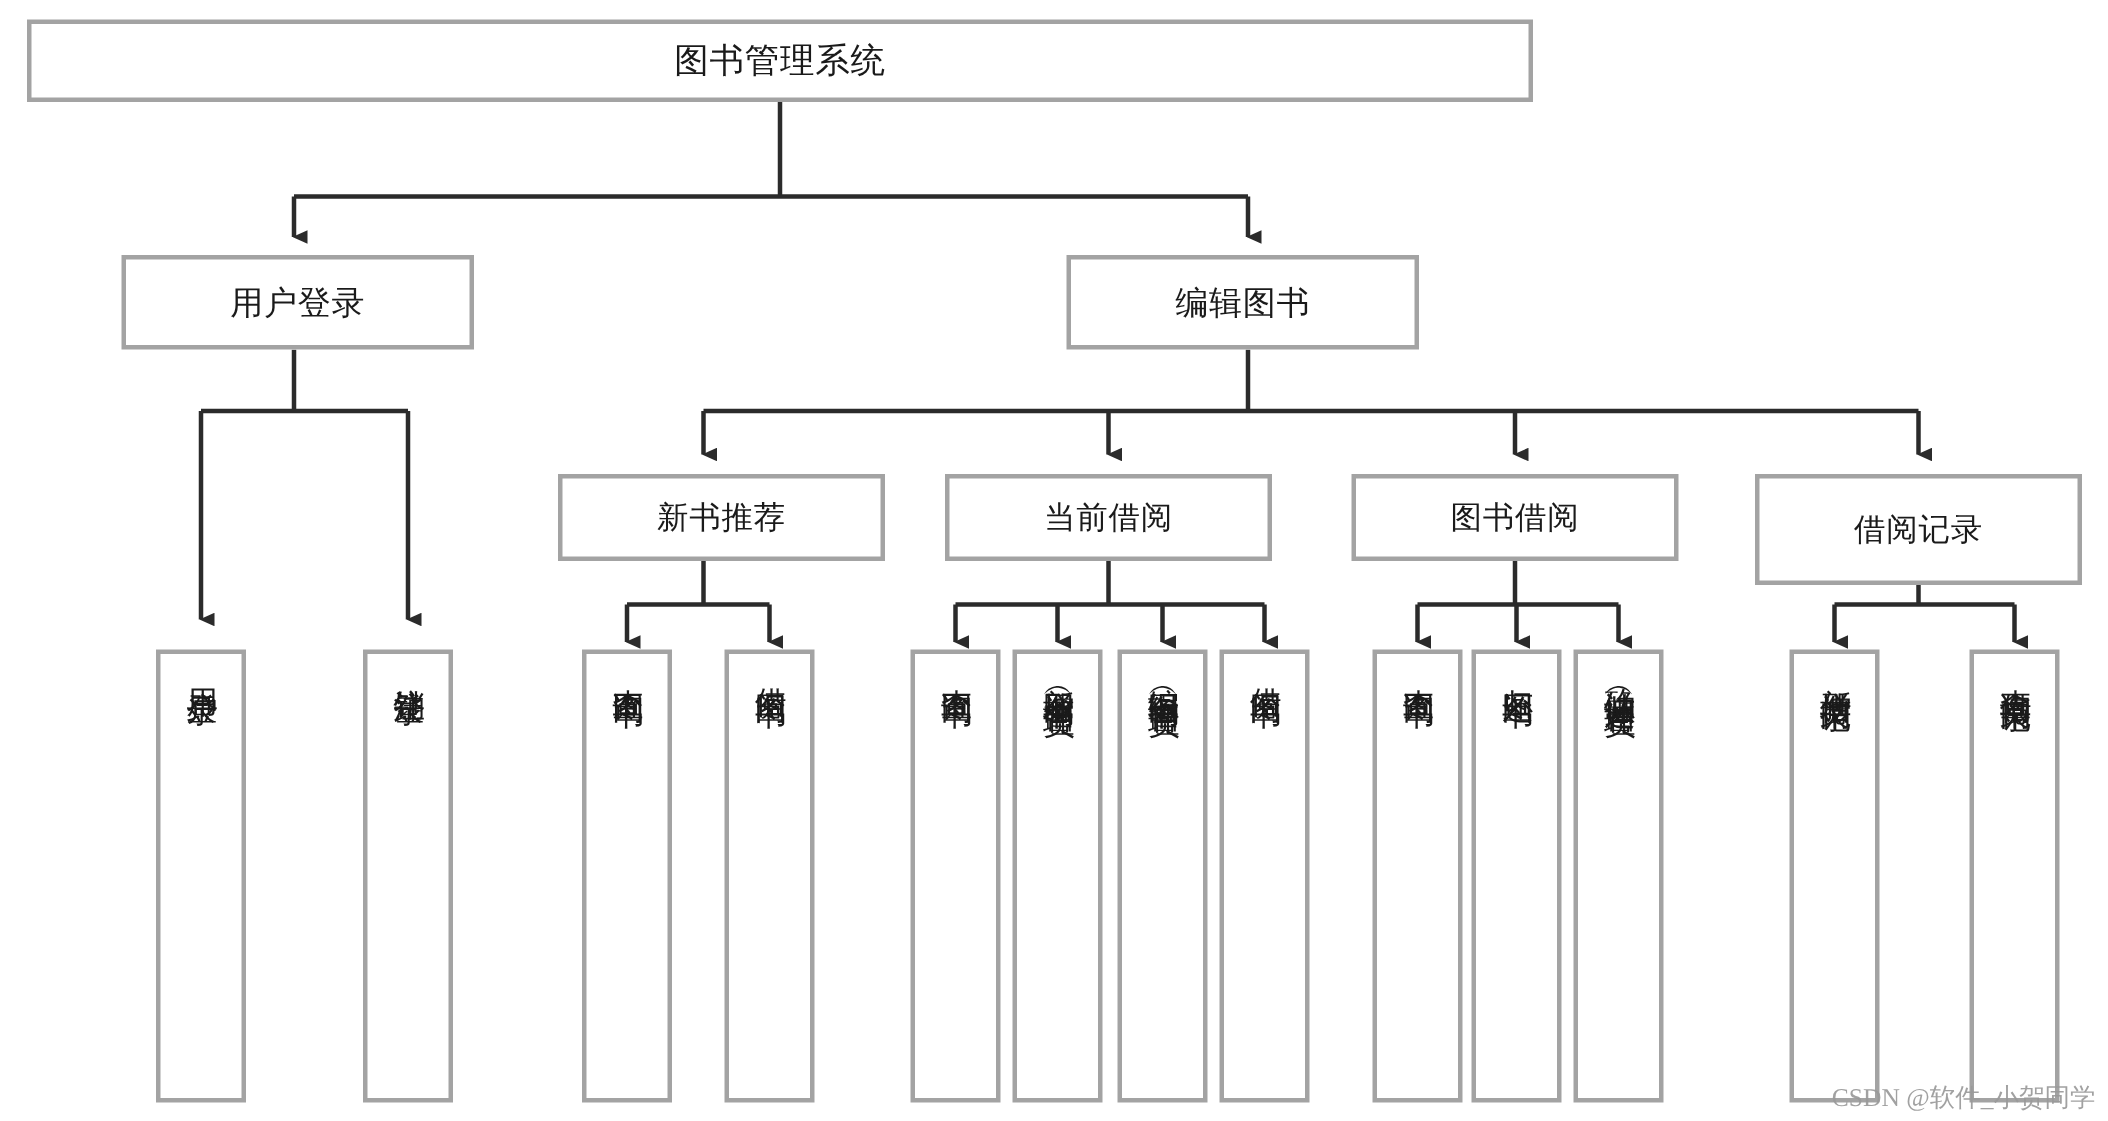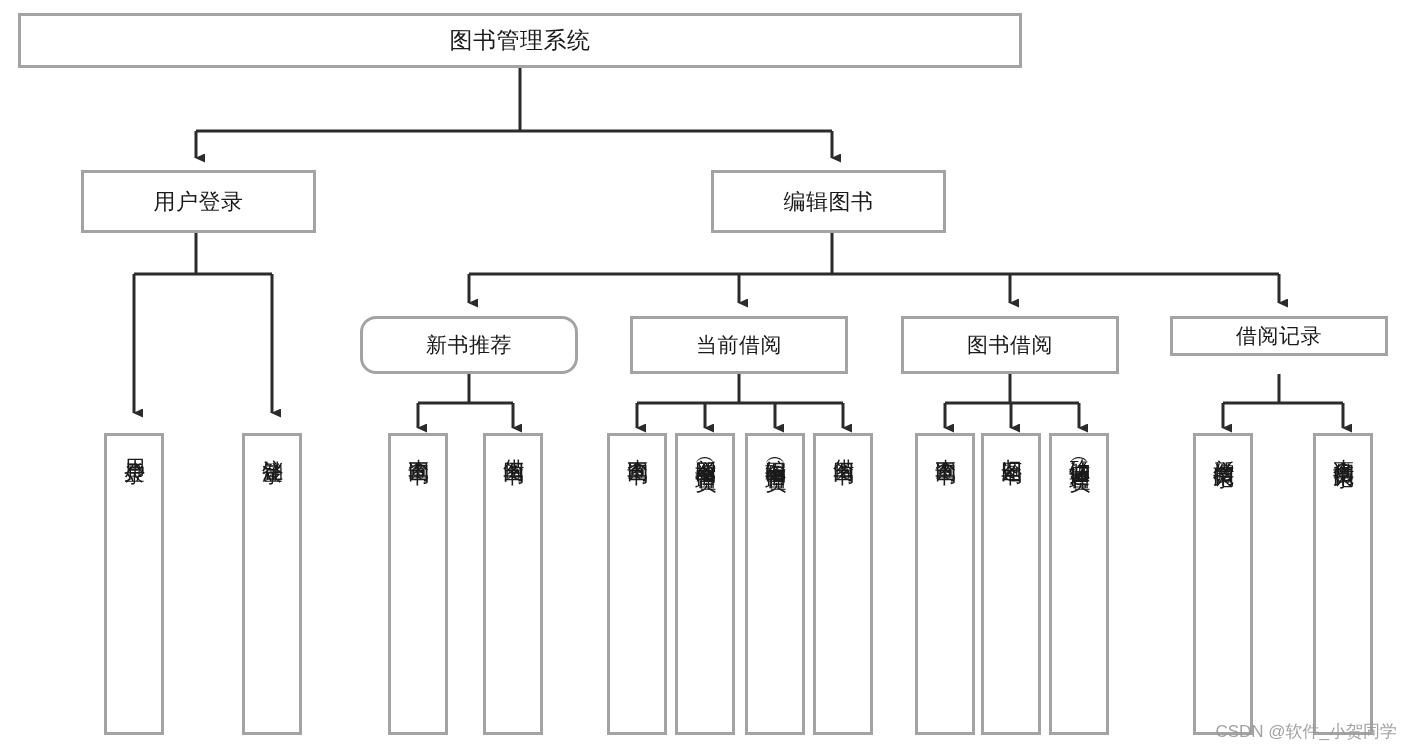--- a/index.html
+++ b/index.html
@@ -61,21 +61,21 @@
     pointer-events: none;
   }
   .watermark {
     position: absolute;
     right: 8px;
     bottom: 4px;
     font-size: 17px;
     color: #9a9a9a;
     opacity: 0.92;
     white-space: nowrap;
-    font-family: Liberation Sans, sans-serif;
+    font-family: Liberation Serif, serif;
   }
 </style>
 </head>
 <body>
 
 <div id="diagram-root">
 
   <svg class="connectors" viewBox="0 0 1405 747">
     <defs>
       <marker id="arrowhead" markerWidth="9" markerHeight="10" refX="4.5" refY="9" orient="auto" markerUnits="userSpaceOnUse">
@@ -130,30 +130,30 @@
     <span class="node-label">图书管理系统</span>
   </div>
 
   <div class="node level2" style="left:81px; top:170px; width:235px; height:63px;">
     <span class="node-label">用户登录</span>
   </div>
   <div class="node level2" style="left:711px; top:170px; width:235px; height:63px;">
     <span class="node-label">编辑图书</span>
   </div>
 
-  <div class="node level3" style="left:360px; top:316px; width:218px; height:58px;border-radius:16px;">
+  <div class="node level3" style="left:372px; top:316px; width:218px; height:58px;">
     <span class="node-label">新书推荐</span>
   </div>
   <div class="node level3" style="left:630px; top:316px; width:218px; height:58px;">
     <span class="node-label">当前借阅</span>
   </div>
   <div class="node level3" style="left:901px; top:316px; width:218px; height:58px;">
     <span class="node-label">图书借阅</span>
   </div>
-  <div class="node level3" style="left:1170px; top:316px; width:218px; height:40px;">
+  <div class="node level3" style="left:1170px; top:316px; width:218px; height:74px;">
     <span class="node-label">借阅记录</span>
   </div>
 
   <div class="node leaf" style="left:104px; top:433px; width:60px; height:302px;">
     <span class="node-label">用户登录</span>
   </div>
   <div class="node leaf" style="left:242px; top:433px; width:60px; height:302px;">
     <span class="node-label">注销登录</span>
   </div>
 

